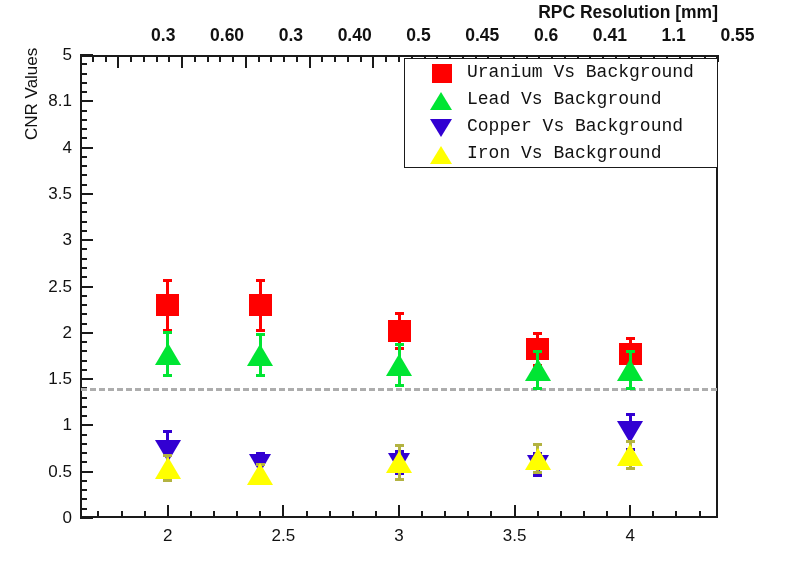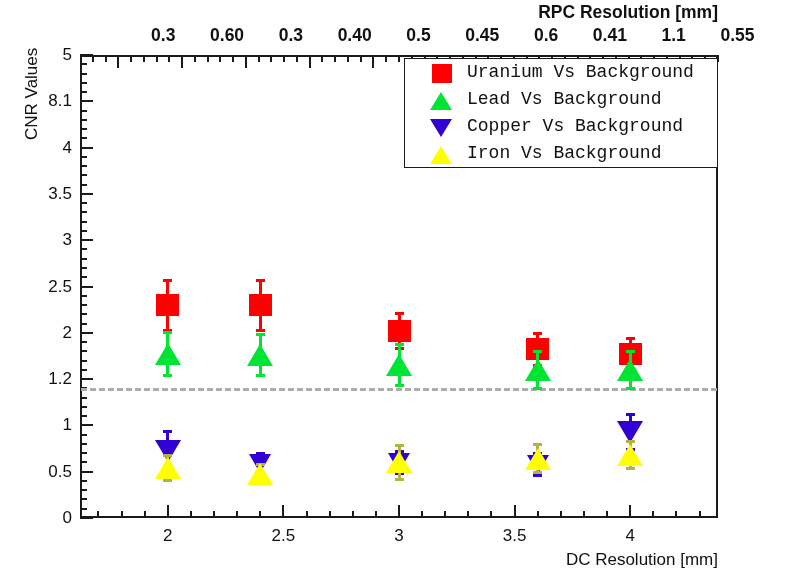--- a/index.html
+++ b/index.html
@@ -186,32 +186,31 @@
       <div class="tklabel bold" style="top: 25px; left: 309.68px; transform: translateX(-50%);">0.40</div>
       <div class="tklabel bold" style="top: 25px; left: 373.48px; transform: translateX(-50%);">0.5</div>
       <div class="tklabel bold" style="top: 25px; left: 437.28px; transform: translateX(-50%);">0.45</div>
       <div class="tklabel bold" style="top: 25px; left: 501.08px; transform: translateX(-50%);">0.6</div>
       <div class="tklabel bold" style="top: 25px; left: 564.88px; transform: translateX(-50%);">0.41</div>
       <div class="tklabel bold" style="top: 25px; left: 628.68px; transform: translateX(-50%);">1.1</div>
       <div class="tklabel bold" style="top: 25px; left: 692.48px; transform: translateX(-50%);">0.55</div>
       <div class="tklabel" style="top: 508px; left: 72px; transform: translateX(-100%);">0</div>
       <div class="tklabel" style="top: 461.7px; left: 72px; transform: translateX(-100%);">0.5</div>
       <div class="tklabel" style="top: 415.4px; left: 72px; transform: translateX(-100%);">1</div>
-      <div class="tklabel" style="top: 369.1px; left: 72px; transform: translateX(-100%);">1.2</div>
+      <div class="tklabel" style="top: 369.1px; left: 72px; transform: translateX(-100%);">1.5</div>
       <div class="tklabel" style="top: 322.8px; left: 72px; transform: translateX(-100%);">2</div>
       <div class="tklabel" style="top: 276.5px; left: 72px; transform: translateX(-100%);">2.5</div>
       <div class="tklabel" style="top: 230.2px; left: 72px; transform: translateX(-100%);">3</div>
       <div class="tklabel" style="top: 183.9px; left: 72px; transform: translateX(-100%);">3.5</div>
       <div class="tklabel" style="top: 137.6px; left: 72px; transform: translateX(-100%);">4</div>
       <div class="tklabel" style="top: 91.3px; left: 72px; transform: translateX(-100%);">8.1</div>
       <div class="tklabel" style="top: 45px; left: 72px; transform: translateX(-100%);">5</div>
     </div>
 
   <div class="ytitle" id="ytitle" style="left: 22px; top: 140px;">CNR Values</div>
-  <div class="axtitle" id="xtitle-bottom" style="left: 718px; top: 550px; transform: translateX(-100%);">DC Resolution [mm]</div>
   <div class="axtitle bold" id="xtitle-top" style="left: 718px; top: 2px; transform: translateX(-100%);">RPC Resolution [mm]</div>
 
   <div class="thresh" id="threshold" style="left: 81px; width: 636px; top: 388.36px; border-top-color: rgb(173, 173, 173);"></div>
 
   <div id="points">
       <div class="ebar" style="left: 166.341px; top: 280.018px; height: 50.004px; background: rgb(255, 0, 0);"></div>
       <div class="ecap" style="left: 163.341px; top: 278.518px; background: rgb(255, 0, 0);"></div>
       <div class="ecap" style="left: 163.341px; top: 328.522px; background: rgb(255, 0, 0);"></div>
       <div class="msq" style="left: 156.341px; top: 294.02px; background: rgb(255, 0, 0);"></div>
       <div class="ebar" style="left: 258.804px; top: 280.018px; height: 50.004px; background: rgb(255, 0, 0);"></div>

